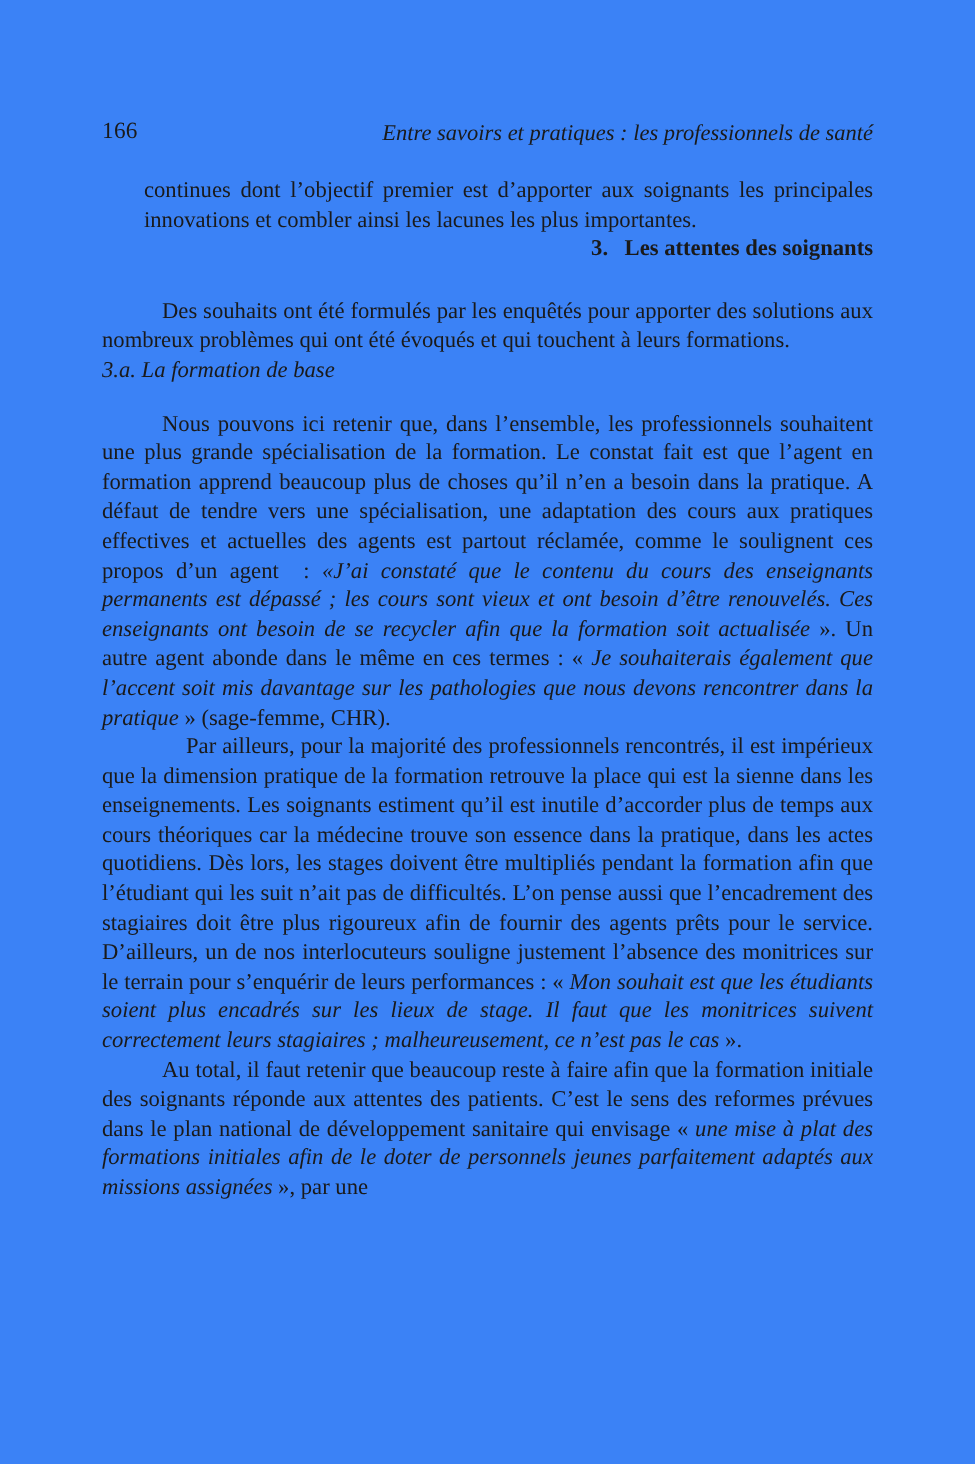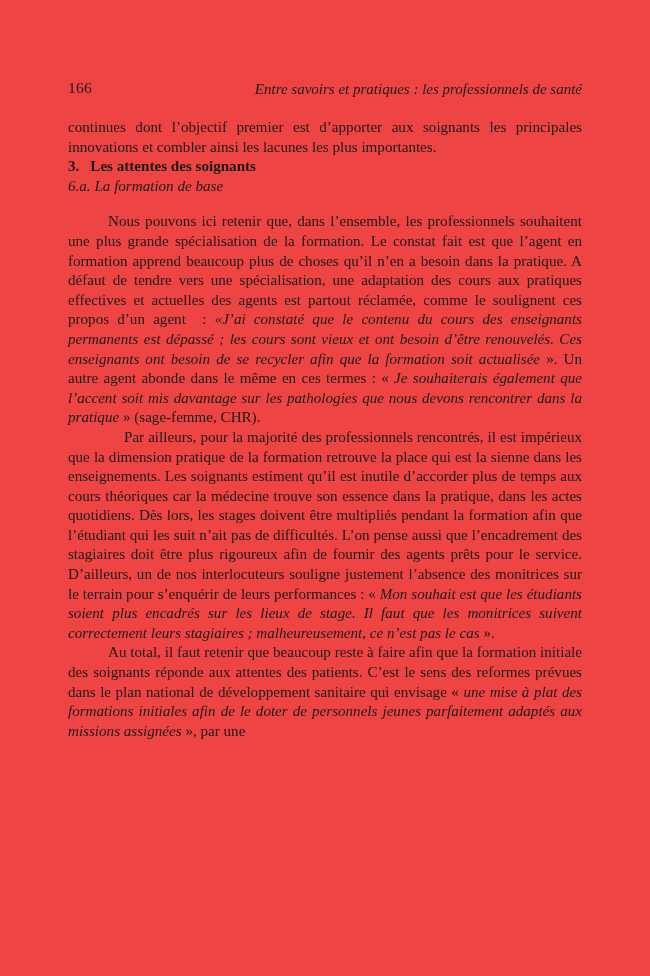--- a/index.html
+++ b/index.html
@@ -8,21 +8,21 @@
     background: #ffffff;
   }
   body {
     font-family: "Liberation Serif", "DejaVu Serif", serif;
     color: #1a1a1a;
   }
   .page {
     position: relative;
     width: 650px;
     height: 976px;
-    background: #ef4444;
+    background: #3b82f6;
     overflow: hidden;
   }
   .content {
     position: absolute;
     left: 68px;
     top: 0;
     width: 514px;
   }
   
   .running-head {
@@ -49,34 +49,34 @@
   }
   
   p {
     margin: 0;
     font-size: 15.1px;
     line-height: 19.6px;
     text-align: justify;
     text-justify: inter-word;
     hyphens: none;
   }
-  .p-flush { text-indent: 0; }
+  .p-flush { text-indent: 0; margin-left: 28px; }
   .p-indent { text-indent: 40px; }
   .p-indent-wide { text-indent: 56px; }
   .gap-sec-before { margin-top: 33px; }
   .gap-sec-after { margin-top: 22px; }
   .gap-sub-before { margin-top: 32px; }
   .gap-sub-after { margin-top: 16px; }
 
   h2.section-heading {
     margin: 0;
     font-size: 15.1px;
     line-height: 19.6px;
     font-weight: bold;
-    text-align: left;
+    text-align: right;
   }
   h2.section-heading .num { margin-right: 11px; }
 
   h3.sub-heading {
     margin: 0;
     font-size: 15.1px;
     line-height: 19.6px;
     font-weight: normal;
     font-style: italic;
     text-align: left;
@@ -93,22 +93,23 @@
       <span class="folio">166</span>
       <span class="head-title">Entre savoirs et pratiques : les professionnels de santé</span>
     </div>
 
     <p class="p-flush">continues dont l’objectif premier est d’apporter aux soignants les principales innovations et combler ainsi les lacunes les plus importantes.</p>
 
     <h2 class="section-heading gap-sec-before">
       <span class="num">3.</span><span>Les attentes des soignants</span>
     </h2>
 
+    <p class="p-indent gap-sec-after">Des souhaits ont été formulés par les enquêtés pour apporter des solutions aux nombreux problèmes qui ont été évoqués et qui touchent à leurs formations.</p>
 
-    <h3 class="sub-heading gap-sub-before">6.a. La formation de base</h3>
+    <h3 class="sub-heading gap-sub-before">3.a. La formation de base</h3>
 
     <p class="p-indent gap-sub-after"><span>Nous pouvons ici retenir que, dans l’ensemble, les professionnels souhaitent une plus grande spécialisation de la formation. Le constat fait est que l’agent en formation apprend beaucoup plus de choses qu’il n’en a besoin dans la pratique. A défaut de tendre vers une spécialisation, une adaptation des cours aux pratiques effectives et actuelles des agents est partout réclamée, comme le soulignent ces propos d’un agent&nbsp; : </span><span class="it">«J’ai constaté que le contenu du cours des enseignants permanents est dépassé ; les cours sont vieux et ont besoin d’être renouvelés. Ces enseignants ont besoin de se recycler afin que la formation soit actualisée</span><span> ». Un autre agent abonde dans le même en ces termes : « </span><span class="it">Je souhaiterais également que l’accent soit mis davantage sur les pathologies que nous devons rencontrer dans la pratique</span><span> » (sage-femme, CHR).</span></p>
 
     <p class="p-indent-wide"><span>Par ailleurs, pour la majorité des professionnels rencontrés, il est impérieux que la dimension pratique de la formation retrouve la place qui est la sienne dans les enseignements. Les soignants estiment qu’il est inutile d’accorder plus de temps aux cours théoriques car la médecine trouve son essence dans la pratique, dans les actes quotidiens. Dès lors, les stages doivent être multipliés pendant la formation afin que l’étudiant qui les suit n’ait pas de difficultés. L’on pense aussi que l’encadrement des stagiaires doit être plus rigoureux afin de fournir des agents prêts pour le service. D’ailleurs, un de nos interlocuteurs souligne justement l’absence des monitrices sur le terrain pour s’enquérir de leurs performances : « </span><span class="it">Mon souhait est que les étudiants soient plus encadrés sur les lieux de stage. Il faut que les monitrices suivent correctement leurs stagiaires ; malheureusement, ce n’est pas le cas</span><span> ».</span></p>
 
     <p class="p-indent"><span>Au total, il faut retenir que beaucoup reste à faire afin que la formation initiale des soignants réponde aux attentes des patients. C’est le sens des reformes prévues dans le plan national de développement sanitaire qui envisage « </span><span class="it">une mise à plat des formations initiales afin de le doter de personnels jeunes parfaitement adaptés aux missions assignées</span><span> », par une</span></p>
 
   </div>
 </div>
 

